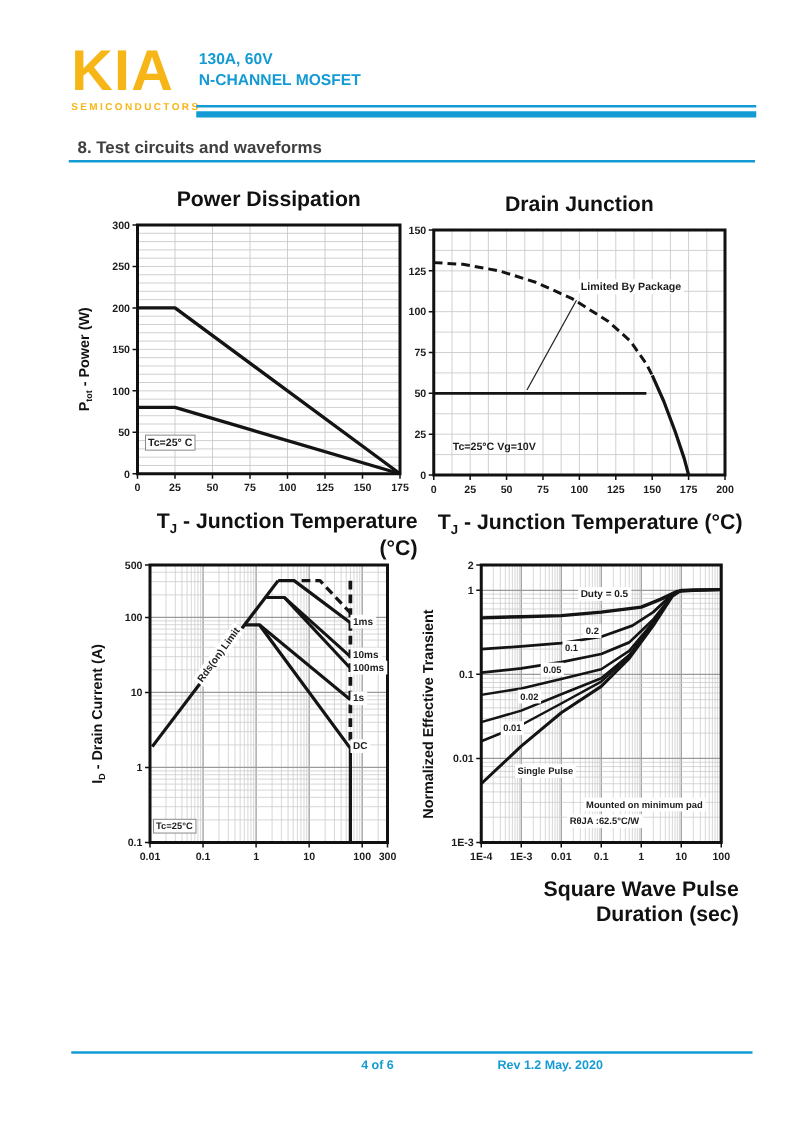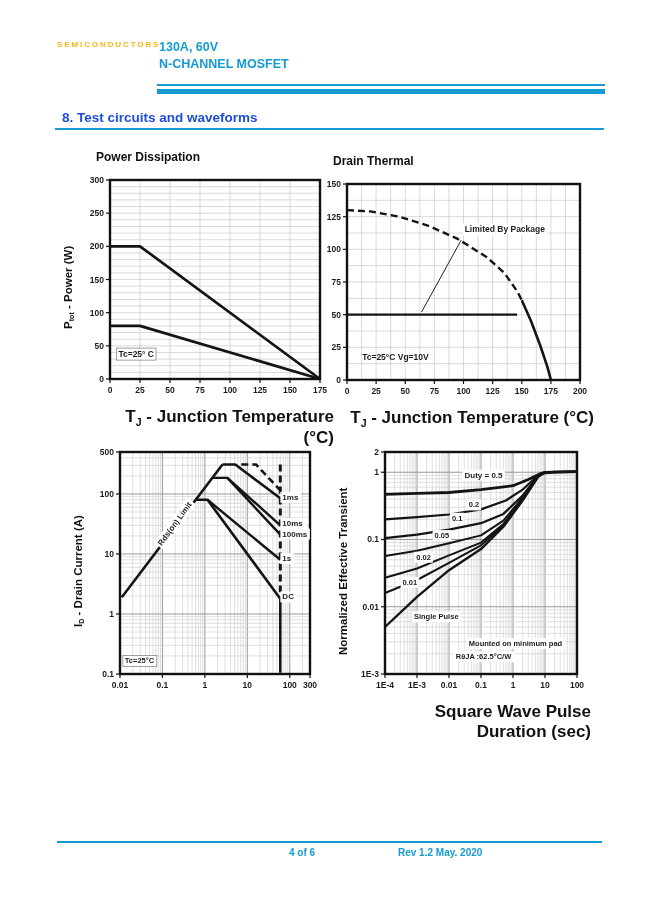--- a/index.html
+++ b/index.html
@@ -8,46 +8,47 @@
   .abs{position:absolute;}
   
   .logo-main{font-size:46px;font-weight:700;line-height:0.9;letter-spacing:1px;}
   .logo-sub{font-size:8px;font-weight:700;letter-spacing:1.9px;margin-top:4px;}
   .hdr-small{font-size:12.5px;font-weight:700;line-height:1.35;}
   .part-no{font-size:25px;font-weight:500;letter-spacing:0.5px;}
   .rule{position:absolute;}
   .sec-title{font-size:13.5px;font-weight:600;}
   
   .chart{position:absolute;}
-  .chart-title{font-size:12px;font-weight:700;color:#111;height:22px;}
+  .chart-title{font-size:17px;font-weight:700;text-align:center;color:#111;height:22px;}
   .chart-body{display:flex;align-items:stretch;}
   .ylab{width:18px;display:flex;align-items:center;justify-content:center;
         writing-mode:vertical-rl;transform:rotate(180deg);
         font-size:11.5px;font-weight:700;color:#111;white-space:nowrap;}
   .xlab{font-size:17px;font-weight:700;text-align:right;color:#111;margin-top:4px;}
   svg text.tick{font-family:"Liberation Sans",sans-serif;font-size:8.5px;font-weight:700;fill:#1c1c1c;}
   svg text.ann{font-family:"Liberation Sans",sans-serif;font-weight:600;fill:#1c1c1c;}
   
   .foot-txt{font-size:10px;font-weight:700;}
   sub{font-size:0.62em;}
 </style>
 </head>
 <body>
 
 <div class="page">
 
   <div class="abs" style="left:57px;top:36px;">
+    <div class="logo-main" style="color:#f7b617;">KIA</div>
     <div class="logo-sub" style="color:#f7b617;">SEMICONDUCTORS</div>
   </div>
   <div class="abs hdr-small" style="left:159px;top:39px;color:#149bd3;">130A, 60V</div>
   <div class="abs hdr-small" style="left:159px;top:56px;color:#149bd3;">N-CHANNEL MOSFET</div>
   <div class="rule" style="left:157px;top:84px;width:448px;height:2px;background:#149bd3;"></div>
   <div class="rule" style="left:157px;top:89px;width:448px;height:5px;background:#149bd3;"></div>
 
-  <div class="abs sec-title" style="left:62px;top:110px;color:#1d4ed8;">8. Test circuits and waveforms</div>
+  <div class="abs sec-title" style="left:62px;top:110px;color:#404040;">8. Test circuits and waveforms</div>
   <div class="rule" style="left:55px;top:128px;width:549px;height:2px;background:#149bd3;"></div>
 
   <div class="chart" style="left:60px;top:150px;width:274px;">
     <div class="chart-title" style="padding-left:36px;">Power Dissipation</div>
     <div class="chart-body">
       <div class="ylab">
           <span><span>P</span><sub>tot</sub><span> - Power (W)</span></span>
         </div>
       <svg width="256" height="231">
           <line x1="62" x2="62" y1="8" y2="207" stroke="#c9c9c9" stroke-width="0.7"></line>
@@ -119,21 +120,21 @@
           <line x1="28" x2="32" y1="8" y2="8" stroke="#111" stroke-width="1.2"></line>
           <text x="26" y="11" text-anchor="end" class="tick">300</text>
           <rect x="38.400001525878906" y="176.11000061035156" width="39.609375" height="12" fill="#fff" stroke="#8a8a8a" stroke-width="0.8"></rect>
           <text x="40.4" y="185.11" text-anchor="start" class="ann" font-size="8.5">Tc=25° C</text>
         </svg>
     </div>
     <div class="xlab" style="padding-left:36px;"><span>T</span><sub>J</sub><span> - Junction Temperature (°C)</span></div>
   </div>
 
   <div class="chart" style="left:315px;top:154px;width:279px;">
-    <div class="chart-title" style="padding-left:18px;">Drain Thermal</div>
+    <div class="chart-title" style="padding-left:18px;">Drain Junction</div>
     <div class="chart-body">
       <svg width="279" height="228">
           <line x1="46.5625" x2="46.5625" y1="8" y2="204" stroke="#c9c9c9" stroke-width="0.7"></line>
           <line x1="61.125" x2="61.125" y1="8" y2="204" stroke="#c9c9c9" stroke-width="0.7"></line>
           <line x1="75.6875" x2="75.6875" y1="8" y2="204" stroke="#c9c9c9" stroke-width="0.7"></line>
           <line x1="90.25" x2="90.25" y1="8" y2="204" stroke="#c9c9c9" stroke-width="0.7"></line>
           <line x1="104.8125" x2="104.8125" y1="8" y2="204" stroke="#c9c9c9" stroke-width="0.7"></line>
           <line x1="119.375" x2="119.375" y1="8" y2="204" stroke="#c9c9c9" stroke-width="0.7"></line>
           <line x1="133.9375" x2="133.9375" y1="8" y2="204" stroke="#c9c9c9" stroke-width="0.7"></line>
           <line x1="148.5" x2="148.5" y1="8" y2="204" stroke="#c9c9c9" stroke-width="0.7"></line>

